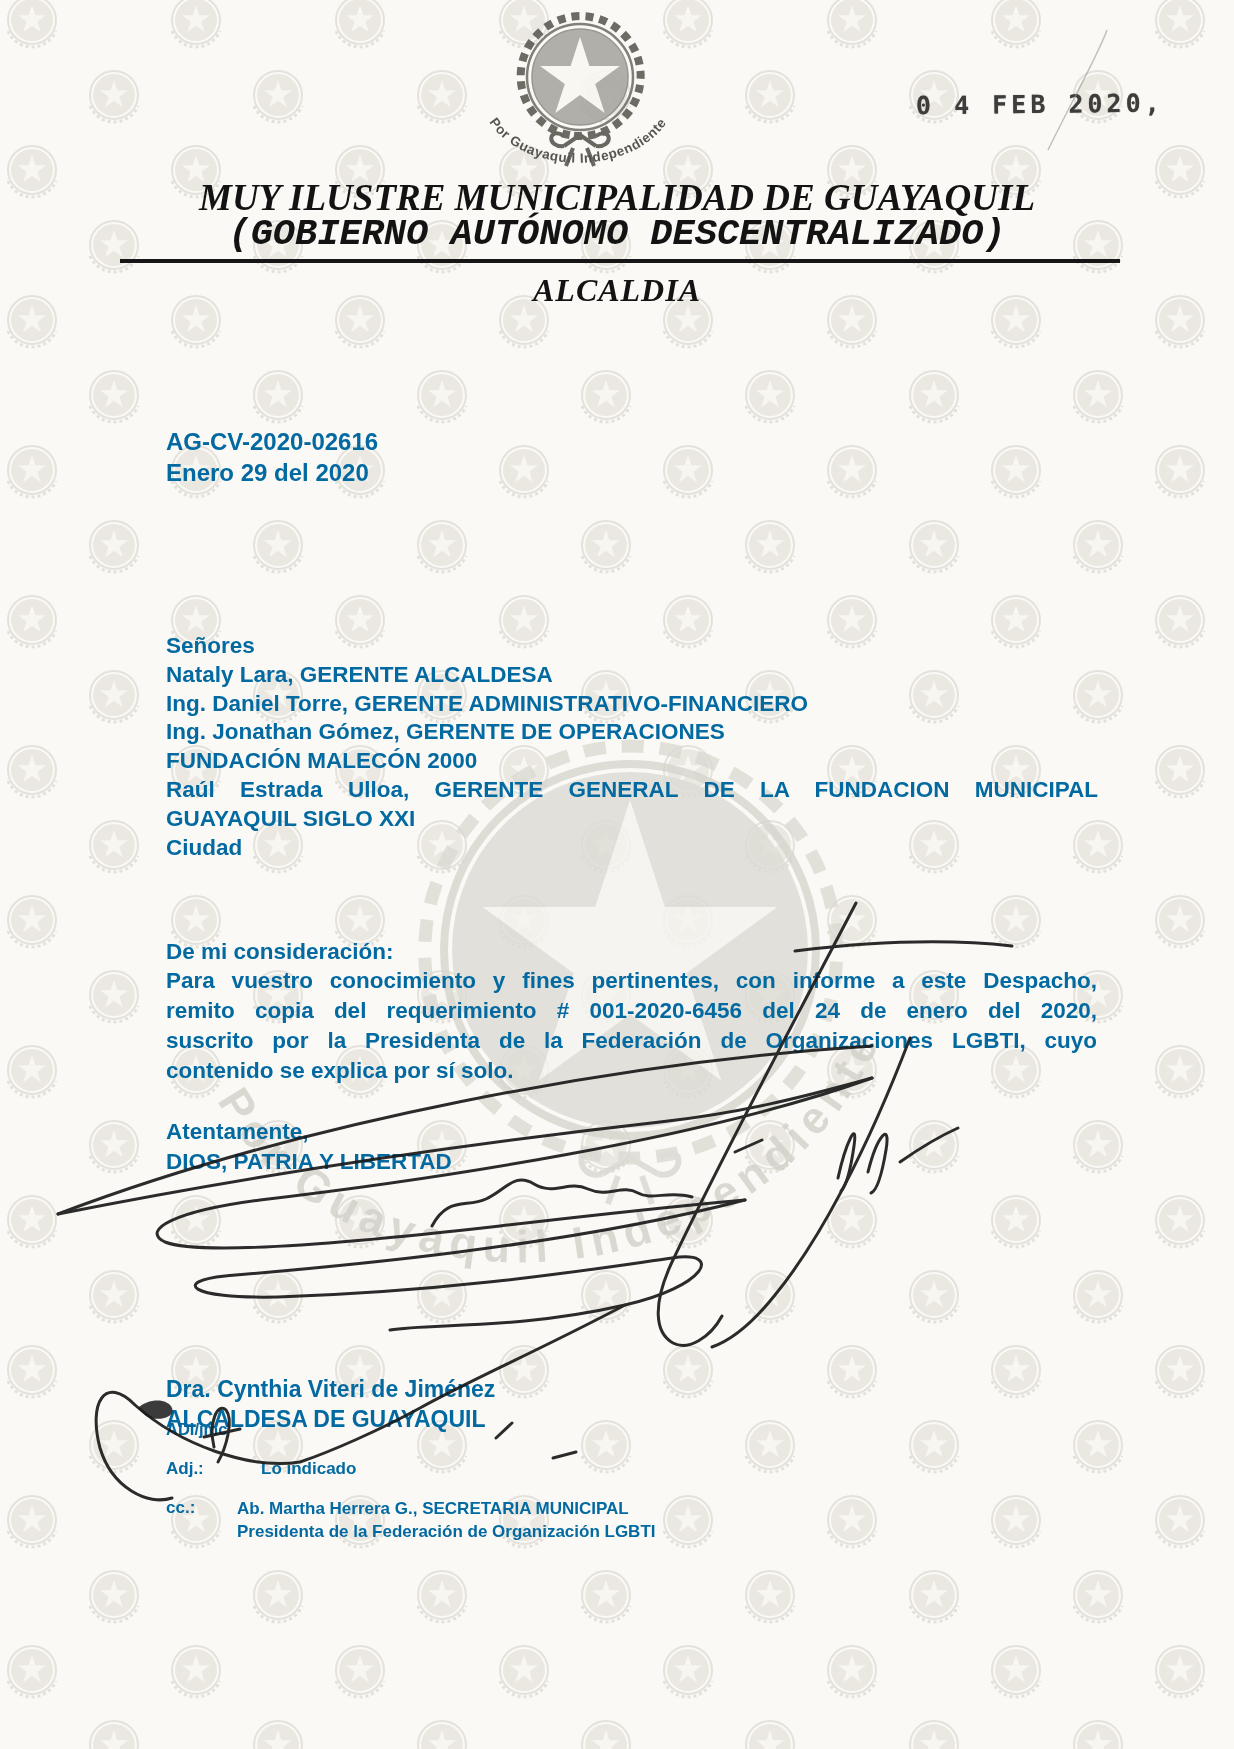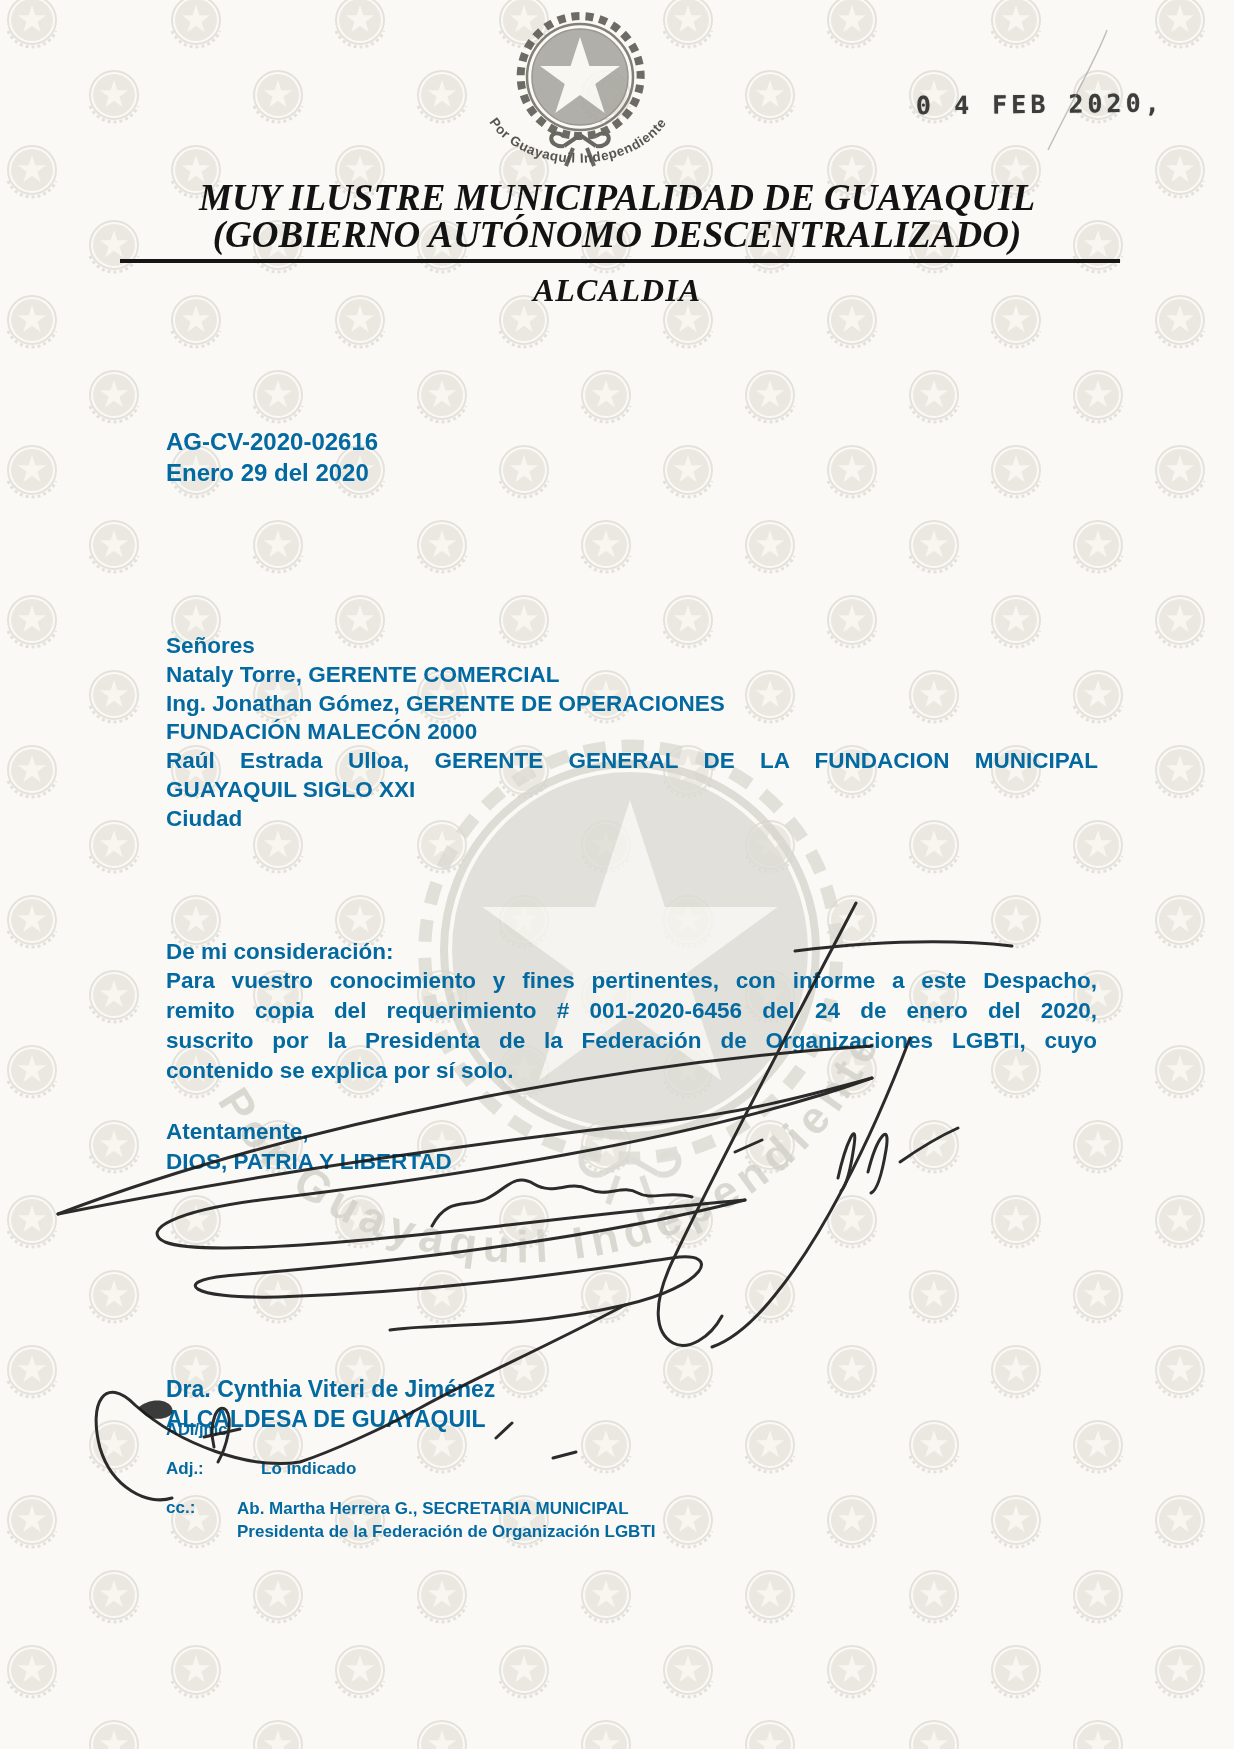--- a/index.html
+++ b/index.html
@@ -81,32 +81,33 @@
       </g>
       <text font-family="Liberation Sans, sans-serif" font-size="13.5" font-weight="bold" fill="#413f3a" letter-spacing="0.6">
         <textPath href="#logoArc" startOffset="1%">Por Guayaquil Independiente</textPath>
       </text>
     </g>
   </svg>
 
   <div class="abs stamp-date" style="left:916px;top:90px;">0 4 FEB 2020,</div>
 
   <div class="abs serif-head" style="left:0;top:176px;font-size:37px;">MUY ILUSTRE MUNICIPALIDAD DE GUAYAQUIL</div>
-  <div class="abs serif-head" style="left:0;top:213px;font-size:37px;">(GOBIERNO AUTÓNOMO DESCENTRALIZADO)</div>
+  <div class="abs serif-head" style="left:0;top:213px;font-size:37px;font-family:Liberation Mono, monospace;">(GOBIERNO AUTÓNOMO DESCENTRALIZADO)</div>
   <div class="abs rule" style="left:120px;top:259px;width:1000px;height:3.5px;"></div>
   <div class="abs serif-head" style="left:0;top:272px;font-size:32px;letter-spacing:1px;">ALCALDIA</div>
 
   <div class="abs doc-text" style="left:166px;top:426px;font-size:24px;line-height:31px;">
     <div>AG-CV-2020-02616</div>
     <div>Enero 29 del 2020</div>
   </div>
 
   <div class="abs doc-text line22" style="left:166px;top:632px;width:932px;">
     <div>Señores</div>
-    <div>Nataly Torre, GERENTE COMERCIAL</div>
+    <div>Nataly Lara, GERENTE ALCALDESA</div>
+    <div>Ing. Daniel Torre, GERENTE ADMINISTRATIVO-FINANCIERO</div>
     <div>Ing. Jonathan Gómez, GERENTE DE OPERACIONES</div>
     <div>FUNDACIÓN MALECÓN 2000</div>
     <div class="just">Raúl Estrada Ulloa, GERENTE GENERAL DE LA FUNDACION MUNICIPAL</div>
     <div>GUAYAQUIL SIGLO XXI</div>
     <div>Ciudad</div>
   </div>
 
   <div class="abs doc-text line22" style="left:166px;top:938px;">De mi consideración:</div>
 
   <div class="abs doc-text" style="left:166px;top:966px;width:931px;font-size:22.5px;line-height:30px;">

